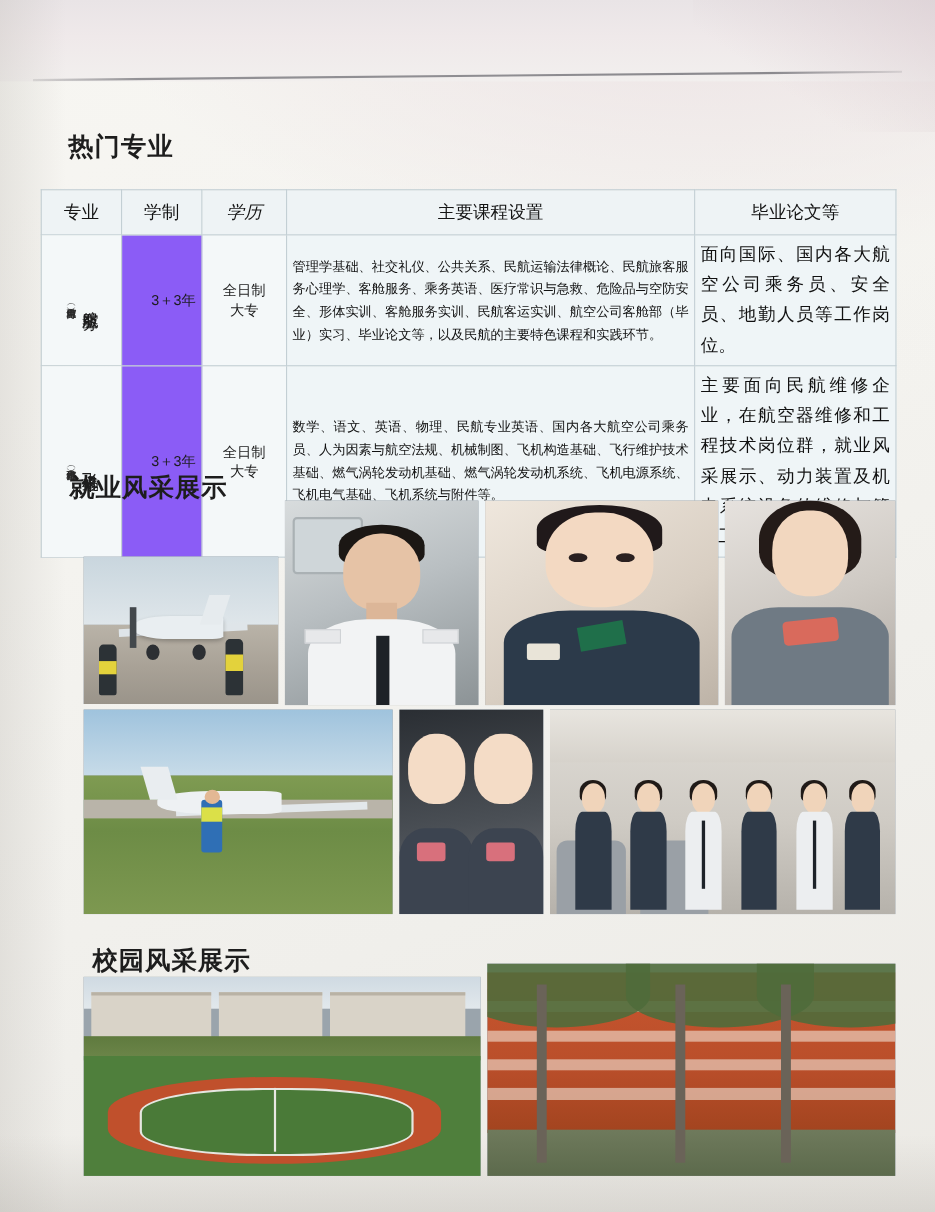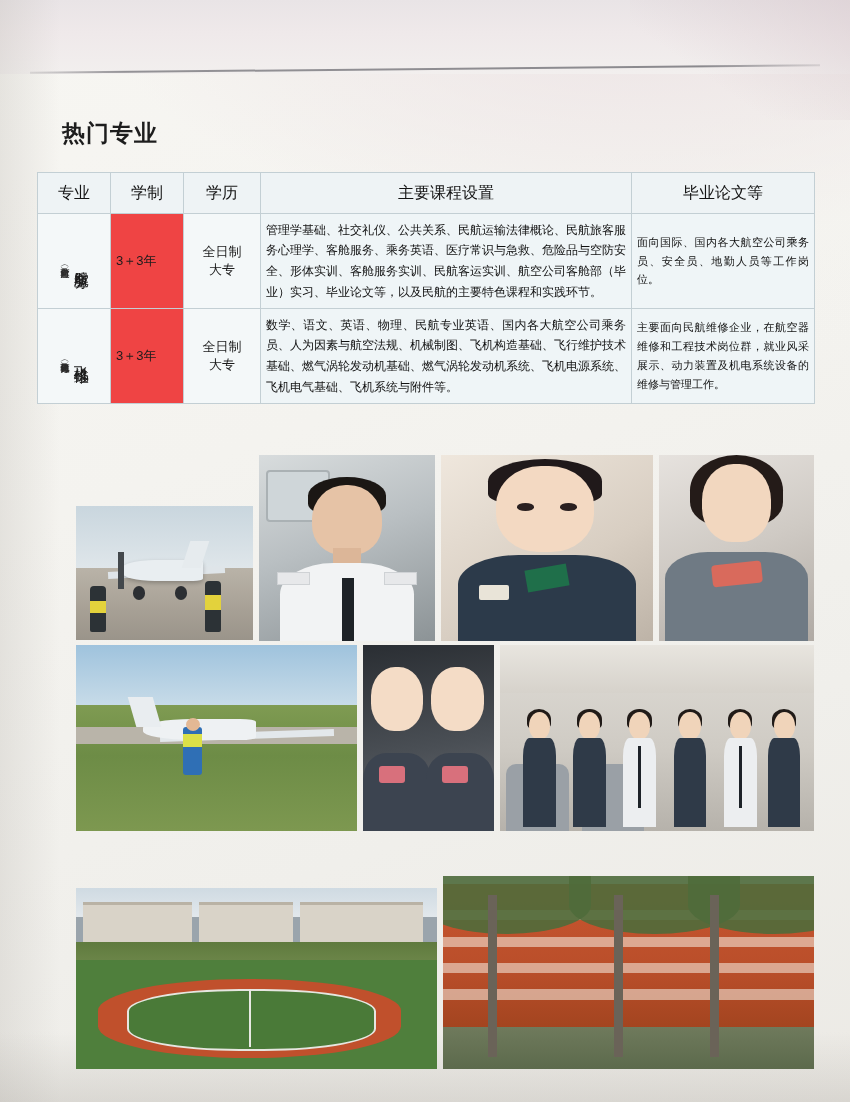--- a/index.html
+++ b/index.html
@@ -68,21 +68,21 @@
   table.majors thead th{
     background:#eef3f5;
     font-weight:normal;
     font-size:16px;
     text-align:center;
     height:32px;
     color:#141414;
   }
   .col-major{width:62px;}
   .col-sys{width:62px;}
-  .col-edu{width:66px;}
+  .col-edu{width:66px;font-style:italic;}
   .col-course{width:about;margin-top:48px;}
   .col-dir{width:172px;}
 
   td.major-cell{
     text-align:center;
     background:#f4f8f9;
     position:relative;
     padding:6px 2px;
   }
   .major-name{
@@ -99,33 +99,33 @@
     font-size:9px;
     color:#2a2a2a;
     display:inline-block;
     writing-mode:vertical-rl;
     text-orientation:upright;
     letter-spacing:0;
     height:86px;
     vertical-align:middle;
     margin-right:2px;
   }
-  td.center{text-align:left;background:#ef4444;font-size:13px;}
+  td.center{text-align:right;background:#8b5cf6;font-size:13px;}
   td.edu{text-align:center;background:#f4f8f9;font-size:13px;line-height:1.35;}
   td.course{
     background:#eff5f7;
     font-size:12px;
     line-height:1.72;
     text-align:justify;
     padding:7px 8px;
     color:#111;
   }
   td.dir{
     background:#eff5f7;
-    font-size:11px;
+    font-size:16px;
     line-height:1.72;
     text-align:justify;
     padding:7px 8px;
     color:#111;
   }
 
   
   .gallery-title-1{position:absolute;left:63px;top:428px;}
   .gallery-title-2{position:absolute;left:84px;top:858px;}
 
@@ -305,20 +305,21 @@
         </td>
         <td class="center">3＋3年</td>
         <td class="edu" style="white-space:pre-line">全日制
 大专</td>
         <td class="course">数学、语文、英语、物理、民航专业英语、国内各大航空公司乘务员、人为因素与航空法规、机械制图、飞机构造基础、飞行维护技术基础、燃气涡轮发动机基础、燃气涡轮发动机系统、飞机电源系统、飞机电气基础、飞机系统与附件等。</td>
         <td class="dir">主要面向民航维修企业，在航空器维修和工程技术岗位群，就业风采展示、动力装置及机电系统设备的维修与管理工作。</td>
       </tr>
     </tbody>
   </table>
 
+  <h2 class="section-title gallery-title-1">就业风采展示</h2>
 
   <div class="photo" id="ph-apron">
     <div class="ph-inner">
       <div class="sky"></div>
         <div class="ground"></div>
       <div class="wing"></div>
         <div class="plane-body"></div>
         <div class="tail"></div>
         <div class="prop"></div>
       <div class="wheel a"></div>
@@ -425,20 +426,21 @@
           <span class="b"></span>
         </div>
       <div class="fig fa f6">
           <span class="hr"></span>
           <span class="h"></span>
           <span class="b"></span>
         </div>
     </div>
   </div>
 
+  <h2 class="section-title gallery-title-2">校园风采展示</h2>
 
   <div class="photo" id="ph-campus1">
     <div class="ph-inner">
       <div class="sky"></div>
       <div class="bld b1"></div>
         <div class="bld b2"></div>
         <div class="bld b3"></div>
       <div class="trees"></div>
         <div class="field"></div>
       <div class="track"></div>

